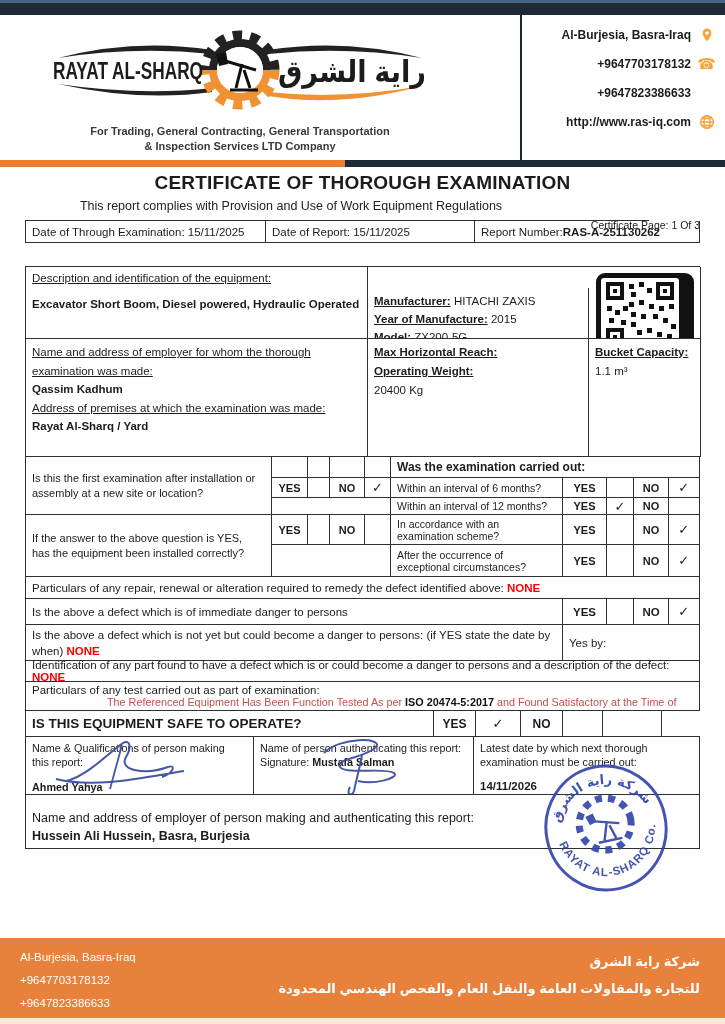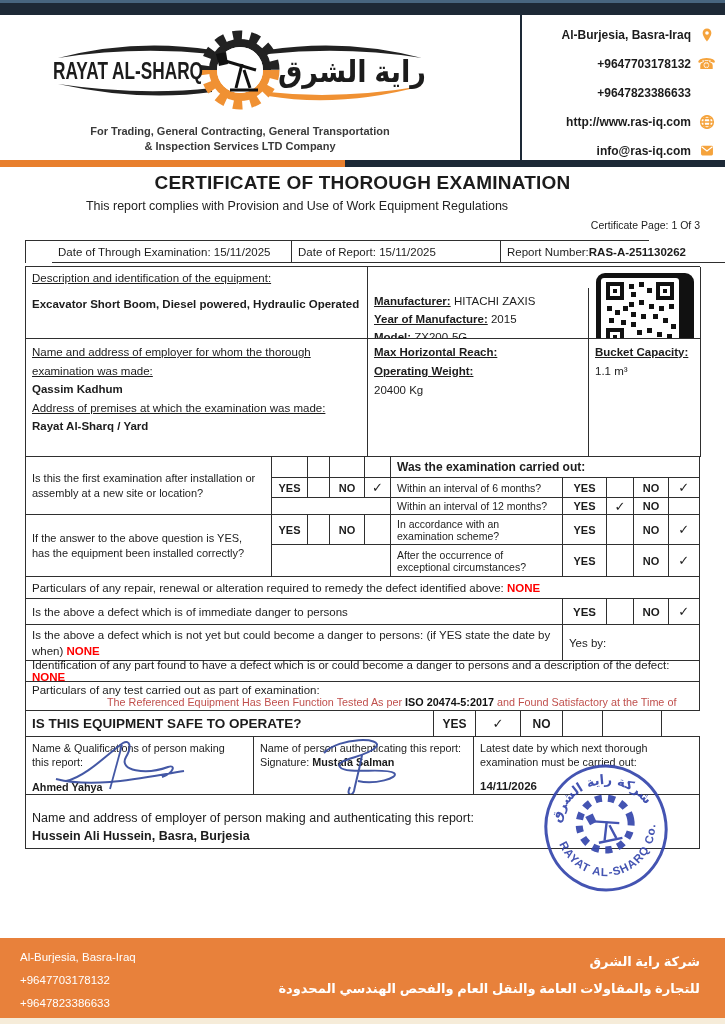--- a/index.html
+++ b/index.html
@@ -12,32 +12,32 @@
   .divider-orange{left:0;top:160px;width:345px;height:7px;background:#e87f2e;}
   .divider-navy{left:345px;top:160px;width:380px;height:7px;background:#1d2936;}
   .logo-wrap{left:35px;top:22px;width:410px;height:135px;text-align:center;}
   .tagline{font-size:11px;font-weight:bold;color:#3a3a3a;line-height:15px;}
   .contacts{left:535px;top:20px;width:182px;}
   .contact-row{display:flex;justify-content:flex-end;align-items:center;gap:7px;height:29px;
                font-size:12px;font-weight:bold;color:#1c1c1c;padding-right:2px;}
   .cicon{width:17px;display:inline-flex;justify-content:center;color:#f5a33c;font-size:15px;line-height:15px;}
   
   .doc-title{left:0;top:172px;width:725px;text-align:center;font-size:19px;font-weight:bold;letter-spacing:.2px;}
-  .doc-sub{left:6px;top:199px;width:582px;text-align:center;font-size:12.5px;color:#222;}
+  .doc-sub{left:0;top:199px;width:582px;text-align:center;font-size:12.5px;color:#222;}
   .page-label{left:25px;top:219px;width:675px;text-align:right;font-size:10.5px;}
   
   .btable{display:grid;border-top:1.5px solid #2f2f2f;border-left:1.5px solid #2f2f2f;box-sizing:border-box;}
   .cell{border-right:1.5px solid #2f2f2f;border-bottom:1.5px solid #2f2f2f;box-sizing:border-box;
         padding:2px 6px;overflow:hidden;}
   .vc{display:flex;align-items:center;}
   .cc{display:flex;align-items:center;justify-content:center;text-align:center;}
   .b{font-weight:bold;} .ul{text-decoration:underline;} .red{color:#f00;font-weight:bold;}
   .tick{font-size:13px;font-weight:bold;}
   
-  .dates{left:25px;top:240px;width:624px;grid-template-columns:240px 209px 224.5px;grid-template-rows:22px;font-size:11.5px;padding-left:26px;}
+  .dates{left:25px;top:220px;width:624px;grid-template-columns:240px 209px 224.5px;grid-template-rows:22px;font-size:11.5px;}
   
   .equip{left:25px;top:266px;width:675px;grid-template-columns:342px 221px 112px 0px;grid-template-rows:72px 36px 82px;font-size:11.5px;}
   .spec-line{line-height:18px;white-space:nowrap;}
   
   .quest{left:25px;top:456px;width:675px;
          grid-template-columns:246px 36px 22px 35px 26px 172px 44px 27px 35px 30.5px;
          grid-template-rows:21px 20px 17px 30px 32px;font-size:11px;}
   .qsmall{font-size:10.5px;line-height:12px;}
   .row1{left:25px;top:576px;width:675px;grid-template-columns:673.5px;grid-template-rows:22px;font-size:11.5px;}
   .row2{left:25px;top:598px;width:675px;grid-template-columns:537px 44px 27px 35px 30.5px;grid-template-rows:26px;font-size:11.5px;}
@@ -126,29 +126,20 @@
     </div>
     <div class="contact-row">
       <span>http://www.ras-iq.com</span>
       <span class="cicon">
         <svg viewBox="0 0 24 24" width="16" height="16">
             <g fill="none" stroke="#f5a33c" stroke-width="2.2">
               <circle cx="12" cy="12" r="9.5"></circle>
               <ellipse cx="12" cy="12" rx="4.5" ry="9.5"></ellipse>
               <path d="M2.5 12h19M4 6.8h16M4 17.2h16"></path>
             </g>
-          </svg>
-      </span>
-    </div>
-    <div class="contact-row">
-      <span>info@ras-iq.com</span>
-      <span class="cicon">
-        <svg viewBox="0 0 24 24" width="16" height="13">
-            <rect x="1" y="3" width="22" height="18" rx="2.5" fill="#f5a33c"></rect>
-            <path d="M2 5l10 8L22 5" fill="none" stroke="#fff" stroke-width="2"></path>
           </svg>
       </span>
     </div>
   </div>
 
   <div class="abs divider-orange"></div>
   <div class="abs divider-navy"></div>
 
   <div class="abs doc-title">CERTIFICATE OF THOROUGH EXAMINATION</div>
   <div class="abs doc-sub">This report complies with Provision and Use of Work Equipment Regulations</div>

